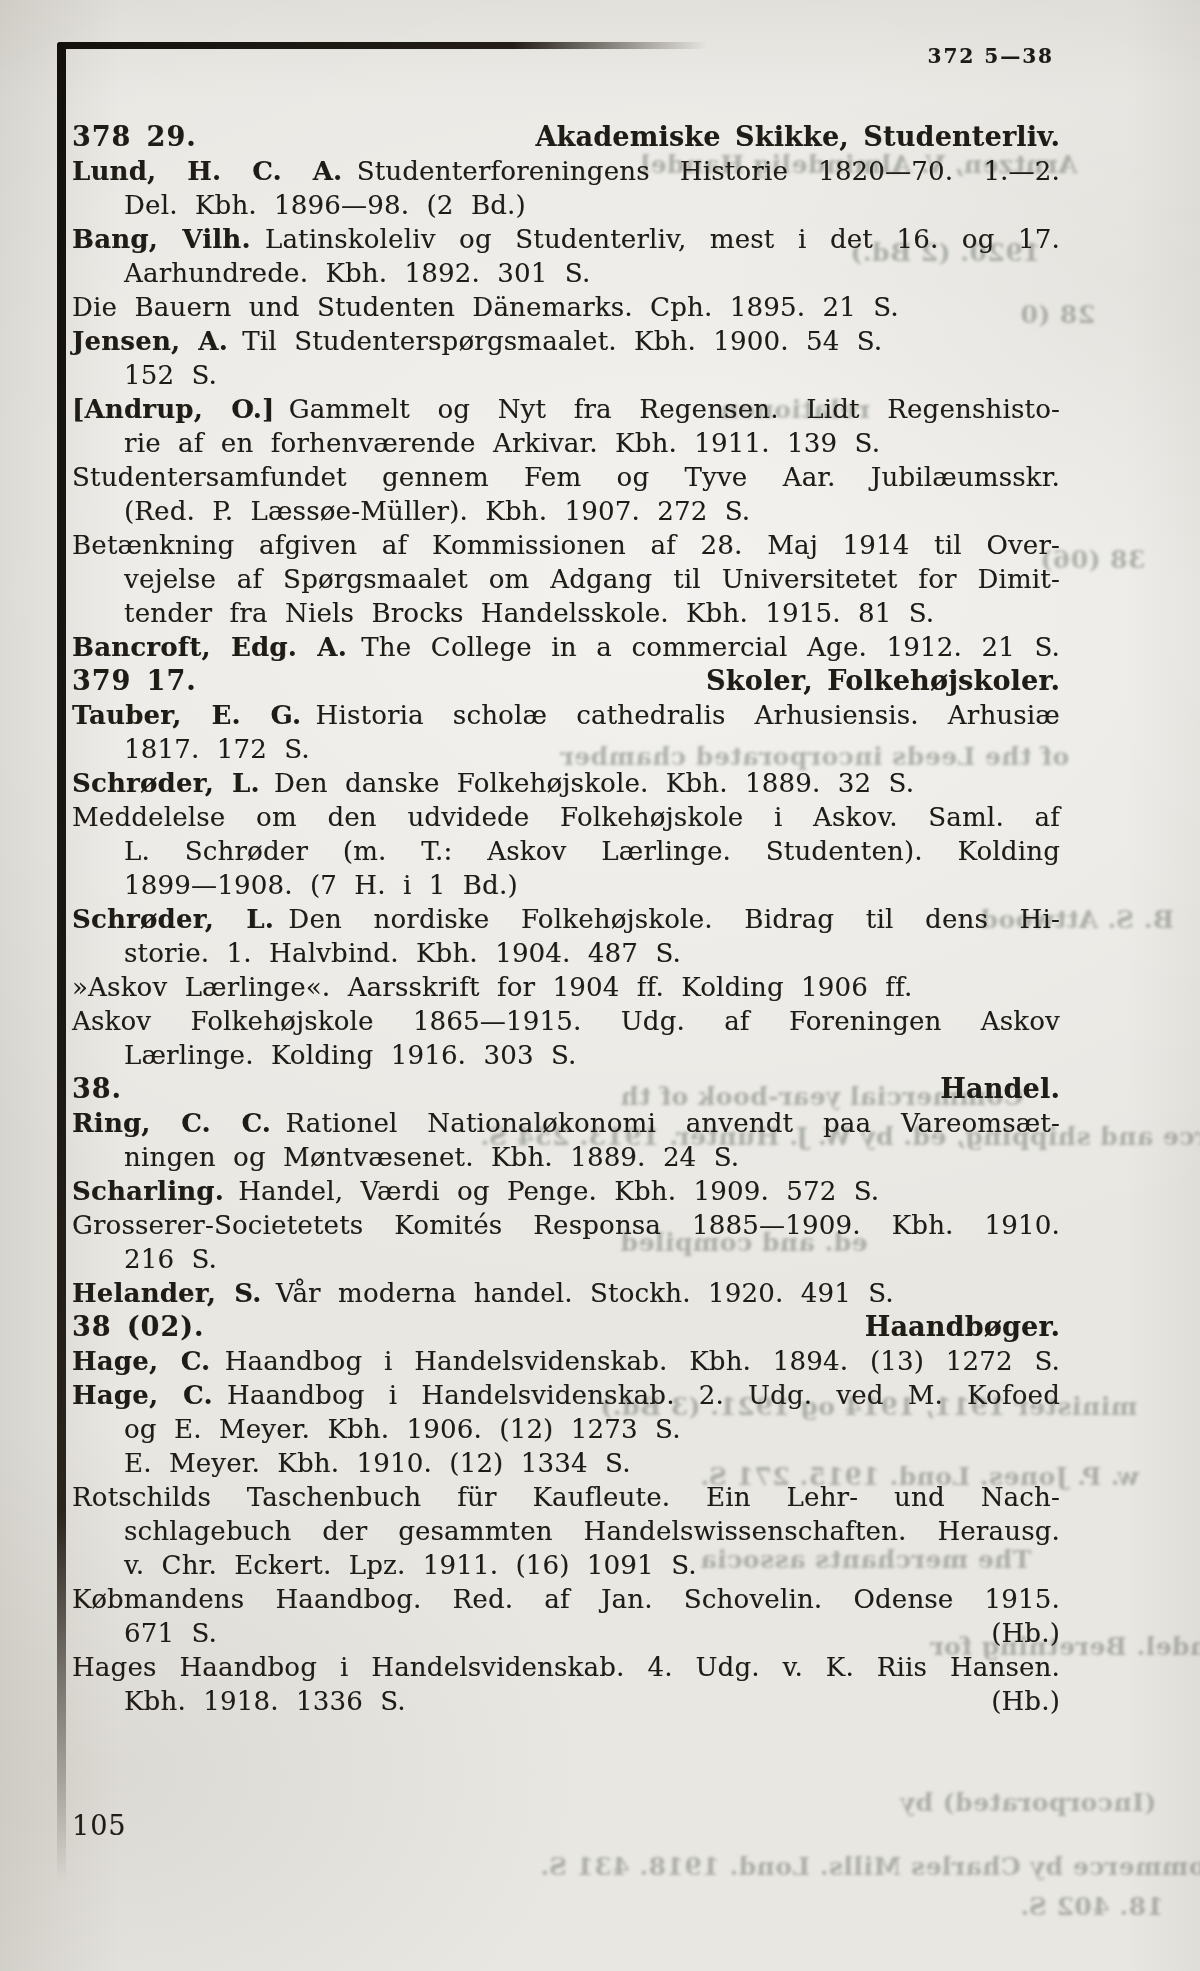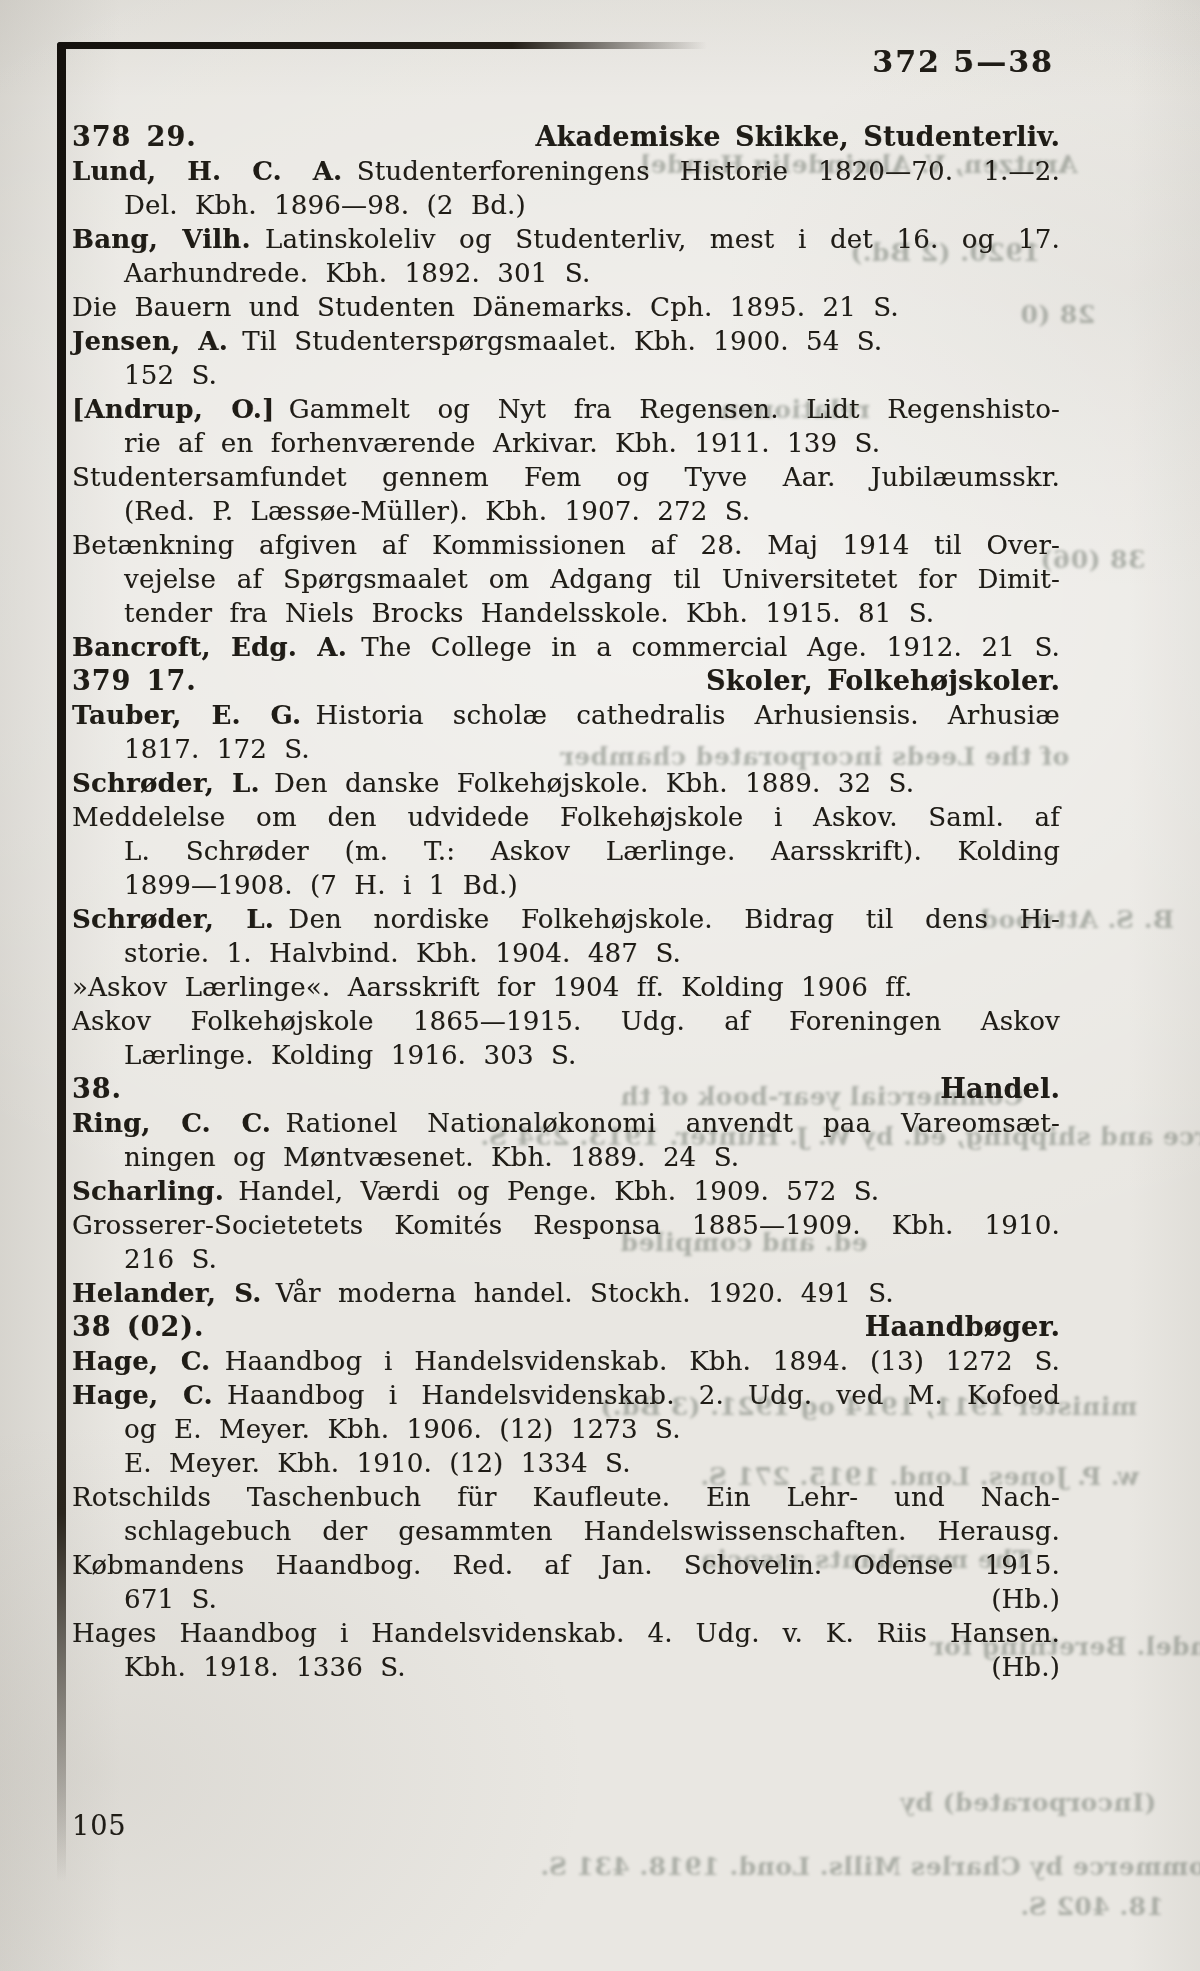--- a/index.html
+++ b/index.html
@@ -32,21 +32,21 @@
     border-radius:4px;
   }
   .edge-h{
     position:absolute;left:57px;top:42px;height:7px;width:650px;
     background:linear-gradient(to right,#14110d 0%,#231e17 70%,rgba(35,30,23,0) 100%);
     border-radius:3px;
   }
   
   .running-head{
     position:absolute;top:44px;right:146px;
-    font-size:30px;font-weight:bold;letter-spacing:2px;
+    font-size:20px;font-weight:bold;letter-spacing:2px;
     text-shadow:0.3px 0.3px 0 rgba(20,18,14,0.4);
   }
   
   .text-block{
     position:absolute;left:72px;top:120px;width:988px;
   }
   .line{
     position:relative;height:34px;line-height:34px;
     font-size:26px;letter-spacing:0.2px;word-spacing:0.18em;
     text-shadow:0.3px 0.3px 0 rgba(20,18,14,0.35);
@@ -129,21 +129,21 @@
       <div class="line ind loose"><span class="line-text">tender fra Niels Brocks Handelsskole. Kbh. 1915. 81 S.</span></div>
       <div class="line full"><span class="author">Bancroft, Edg. A.</span><span class="line-text">The College in a commercial Age. 1912. 21 S.</span></div>
       <div class="line heading-row">
         <span class="classmark">379 17.</span>
         <span class="sec-title">Skoler, Folkehøjskoler.</span>
       </div>
       <div class="line full"><span class="author">Tauber, E. G.</span><span class="line-text">Historia scholæ cathedralis Arhusiensis. Arhusiæ</span></div>
       <div class="line ind loose"><span class="line-text">1817. 172 S.</span></div>
       <div class="line loose"><span class="author">Schrøder, L.</span><span class="line-text">Den danske Folkehøjskole. Kbh. 1889. 32 S.</span></div>
       <div class="line full"><span class="line-text">Meddelelse om den udvidede Folkehøjskole i Askov. Saml. af</span></div>
-      <div class="line ind full"><span class="line-text">L. Schrøder (m. T.: Askov Lærlinge. Aarsskrift). Kolding</span></div>
+      <div class="line ind full"><span class="line-text">L. Schrøder (m. T.: Askov Lærlinge. Studenten). Kolding</span></div>
       <div class="line ind loose"><span class="line-text">1899—1908. (7 H. i 1 Bd.)</span></div>
       <div class="line full"><span class="author">Schrøder, L.</span><span class="line-text">Den nordiske Folkehøjskole. Bidrag til dens Hi-</span></div>
       <div class="line ind loose"><span class="line-text">storie. 1. Halvbind. Kbh. 1904. 487 S.</span></div>
       <div class="line loose"><span class="line-text">»Askov Lærlinge«. Aarsskrift for 1904 ff. Kolding 1906 ff.</span></div>
       <div class="line full"><span class="line-text">Askov Folkehøjskole 1865—1915. Udg. af Foreningen Askov</span></div>
       <div class="line ind loose"><span class="line-text">Lærlinge. Kolding 1916. 303 S.</span></div>
       <div class="line heading-row">
         <span class="classmark">38.</span>
         <span class="sec-title">Handel.</span>
       </div>
@@ -156,20 +156,21 @@
       <div class="line heading-row">
         <span class="classmark">38 (02).</span>
         <span class="sec-title">Haandbøger.</span>
       </div>
       <div class="line full"><span class="author">Hage, C.</span><span class="line-text">Haandbog i Handelsvidenskab. Kbh. 1894. (13) 1272 S.</span></div>
       <div class="line full"><span class="author">Hage, C.</span><span class="line-text">Haandbog i Handelsvidenskab. 2. Udg. ved M. Kofoed</span></div>
       <div class="line ind loose"><span class="line-text">og E. Meyer. Kbh. 1906. (12) 1273 S.</span></div>
       <div class="line ind loose"><span class="line-text">E. Meyer. Kbh. 1910. (12) 1334 S.</span></div>
       <div class="line full"><span class="line-text">Rotschilds Taschenbuch für Kaufleute. Ein Lehr- und Nach-</span></div>
       <div class="line ind full"><span class="line-text">schlagebuch der gesammten Handelswissenschaften. Herausg.</span></div>
+      <div class="line ind loose"><span class="line-text">v. Chr. Eckert. Lpz. 1911. (16) 1091 S.</span></div>
       <div class="line full"><span class="line-text">Købmandens Haandbog. Red. af Jan. Schovelin. Odense 1915.</span></div>
       <div class="line ind loose"><span class="line-text">671 S.</span><span class="hb-tag">(Hb.)</span></div>
       <div class="line full"><span class="line-text">Hages Haandbog i Handelsvidenskab. 4. Udg. v. K. Riis Hansen.</span></div>
       <div class="line ind loose"><span class="line-text">Kbh. 1918. 1336 S.</span><span class="hb-tag">(Hb.)</span></div>
     </main>
 
   <div class="folio">105</div>
 </div>
 
 </body></html>

